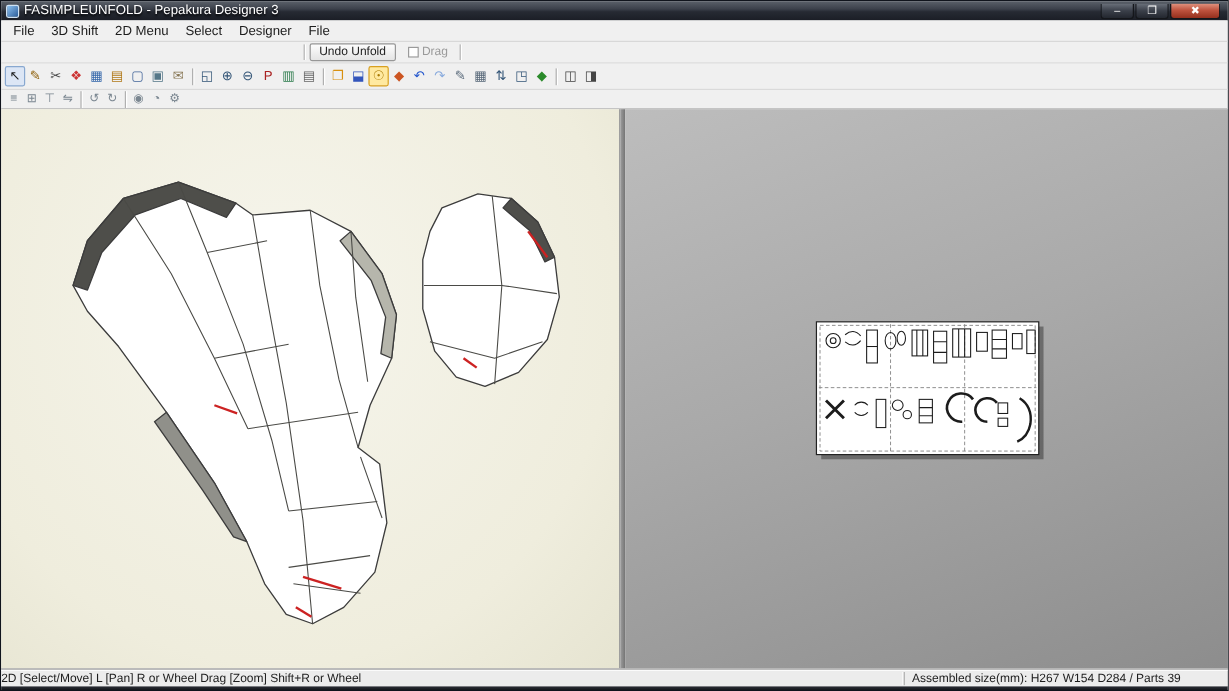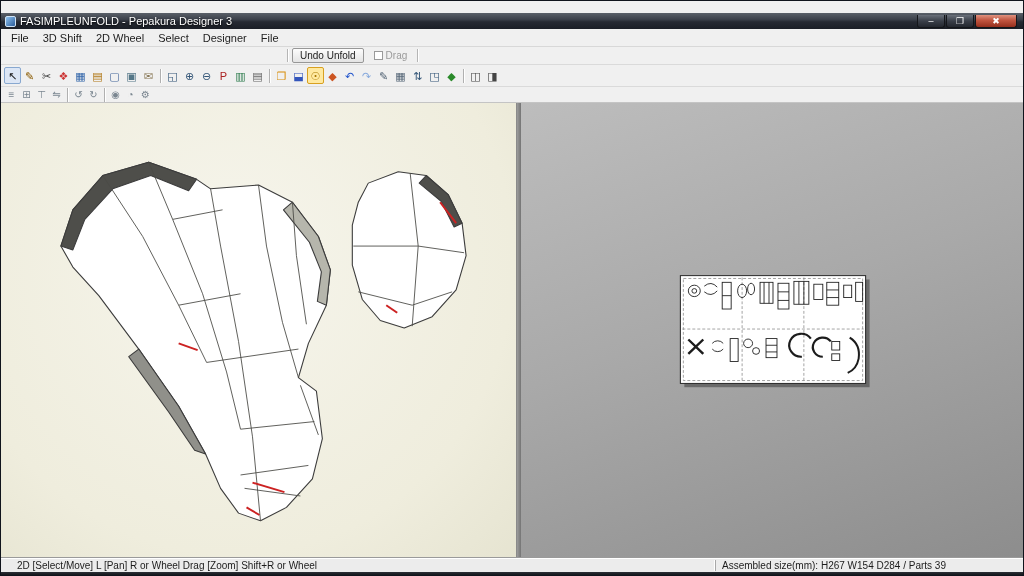--- a/index.html
+++ b/index.html
@@ -3,39 +3,39 @@
 <meta charset="utf-8">
 <style>
   * { box-sizing: border-box; }
   html, body { margin:0; padding:0; width:1024px; height:576px; overflow:hidden;
     font-family:"Liberation Sans","DejaVu Sans",sans-serif; background:#000; }
   .window { width:1024px; height:576px; border:1px solid #10141c; display:flex;
     flex-direction:column; background:#f0f0f0; }
 
   
   .titlebar { height:16px; background:linear-gradient(#5a6069,#3c414b 40%,#262a33 55%,#1b1e26);
-    display:flex; align-items:center; padding:0 4px; gap:4px; flex:0 0 auto;margin-top:12px; }
+    display:flex; align-items:center; padding:0 4px; gap:4px; flex:0 0 auto; }
   .app-icon { width:11px; height:11px; background:linear-gradient(135deg,#8ec2f0,#2b5d9b);
     border:1px solid #cfe2f4; border-radius:2px; flex:0 0 auto; }
   .title-text { color:#fff; font-size:11px; line-height:16px; text-shadow:0 1px 2px #000;
     flex:1; white-space:nowrap; overflow:hidden; }
   .win-controls { display:flex; margin-right:2px; }
   .win-btn { width:28px; height:13px; font-size:9px; line-height:12px; text-align:center;
     color:#fff; border:1px solid #14161a; border-top:none;
     background:linear-gradient(#6a707a,#3a3f49 50%,#23272f); border-radius:0 0 3px 3px; margin-left:1px; }
   .win-btn.close { width:42px; background:linear-gradient(#e0927f,#c0543f 45%,#952f1d); }
 
   
   .menubar { height:18px; background:#f0f0f0; border-bottom:1px solid #d8d8d8;
     display:flex; align-items:center; padding:0 3px; flex:0 0 auto; }
   .menu-item { font-size:11px; color:#1d1d1d; padding:1px 7px; white-space:nowrap; }
 
   
   .unfoldbar { height:18px; background:#f0f0f0; border-bottom:1px solid #dadada;
-    display:flex; align-items:center; flex:0 0 auto;padding-left:34px; }
+    display:flex; align-items:center; flex:0 0 auto; }
   .spacer { width:248px; }
   .vsep { width:1px; height:13px; background:#b5b5b5; box-shadow:1px 0 0 #fff; margin:0 4px; }
   .btn { font-size:10px; height:15px; padding:0 7px; background:linear-gradient(#fdfdfd,#e4e4e4);
     border:1px solid #979797; border-radius:2px; font-family:inherit; color:#222; }
   .checkbox { width:9px; height:9px; border:1px solid #9a9a9a; background:#fff; margin-left:10px; }
   .auto-label { font-size:10px; color:#9a9a9a; margin:0 6px 0 3px; }
 
   
   .toolbar { display:flex; align-items:center; background:#f0f0f0; padding:0 3px; flex:0 0 auto; }
   .main-toolbar { height:22px; border-bottom:1px solid #dadada; }
@@ -54,22 +54,22 @@
   .splitter { width:4px; flex:0 0 auto; background:linear-gradient(90deg,#9c9c9c,#747474); }
   .pane2d { flex:1 1 auto;
     background:linear-gradient(160deg,#bdbdbd 0%, #a9a9a9 45%, #8d8d8d 100%); }
   svg { display:block; width:100%; height:100%; }
   .red-line { stroke:var(--accent-red,#cc2222); }
 
   
   .statusbar { height:15px; background:#ececec; border-top:1px solid #9a9a9a;
     box-shadow:inset 0 1px 0 #fff; display:flex; align-items:center; font-size:10px;
     color:#1c1c1c; flex:0 0 auto; }
-  .status-left { flex:1; padding:0 16px; white-space:nowrap; overflow:hidden; }
-  .status-right { width:308px; border-left:1px solid #a8a8a8; box-shadow:-1px 0 0 #fff;
+  .status-left { flex:1; padding:0 0; white-space:nowrap; overflow:hidden; }
+  .status-right { width:270px; border-left:1px solid #a8a8a8; box-shadow:-1px 0 0 #fff;
     padding:0 6px; white-space:nowrap; overflow:hidden; }
   .window-bottom { height:3px; background:linear-gradient(#2c2f36,#14161b); flex:0 0 auto; }
 </style>
 </head>
 <body>
 
 <div class="window">
 
   <div class="titlebar">
     <span class="app-icon"></span>
@@ -77,21 +77,21 @@
     <span class="win-controls">
       <span class="win-btn">–</span>
       <span class="win-btn">❐</span>
       <span class="win-btn close">✖</span>
     </span>
   </div>
 
   <div class="menubar">
       <span class="menu-item">File</span>
       <span class="menu-item">3D Shift</span>
-      <span class="menu-item">2D Wheel</span>
+      <span class="menu-item">2D Menu</span>
       <span class="menu-item">Select</span>
       <span class="menu-item">Designer</span>
       <span class="menu-item">File</span>
     </div>
 
   <div class="unfoldbar">
     <span class="spacer"></span>
     <span class="vsep"></span>
     <button class="btn">Undo Unfold</button>
     <span class="checkbox"></span>

